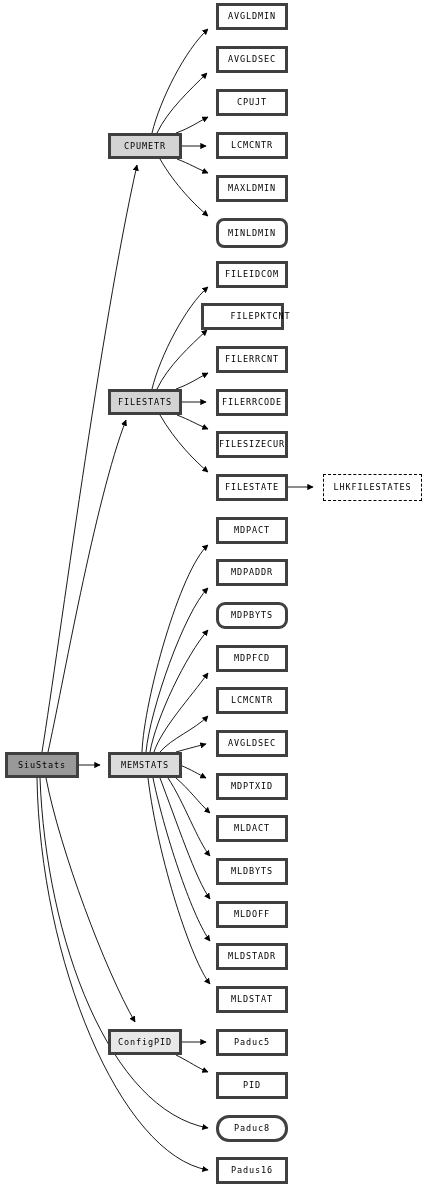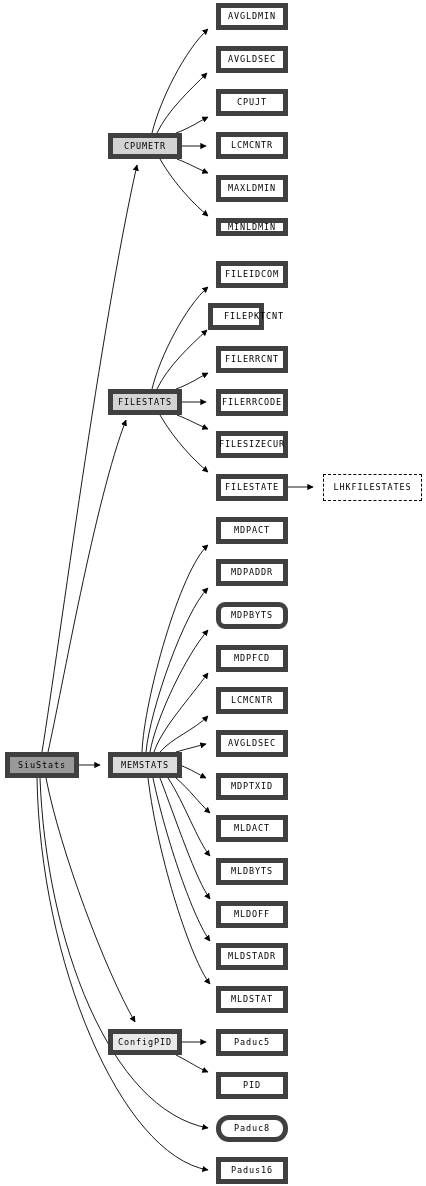--- a/index.html
+++ b/index.html
@@ -17,21 +17,21 @@
   #graph {
     position: absolute;
     left: 0;
     top: 0;
     width: 426px;
     height: 1186px;
   }
   .node-box {
     position: absolute;
     box-sizing: border-box;
-    border: 5px solid #404040;
+    border: 3px solid #404040;
     background: #ffffff;
     display: flex;
     align-items: center;
     justify-content: center;
     font-size: 8.5px;
     letter-spacing: 0.9px;
     color: #000000;
     white-space: nowrap;
     line-height: 1;
   }
@@ -126,27 +126,27 @@
       </div>
       <div class="node-box " style="left: 216px; top: 89px; width: 72px; height: 27px;">
         <span class="node-label">CPUJT</span>
       </div>
       <div class="node-box " style="left: 216px; top: 132px; width: 72px; height: 27px;">
         <span class="node-label">LCMCNTR</span>
       </div>
       <div class="node-box " style="left: 216px; top: 175px; width: 72px; height: 27px;">
         <span class="node-label">MAXLDMIN</span>
       </div>
-      <div class="node-box " style="left: 216px; top: 218px; width: 72px; height: 18px;">
+      <div class="node-box " style="left: 216px; top: 218px; width: 72px; height: 30px; border-radius: 8px;">
         <span class="node-label">MINLDMIN</span>
       </div>
       <div class="node-box " style="left: 216px; top: 261px; width: 72px; height: 27px;">
         <span class="node-label">FILEIDCOM</span>
       </div>
-      <div class="node-box " style="left: 208px; top: 303px; width: 56px; height: 27px; padding-left: 36px;">
+      <div class="node-box " style="left: 201px; top: 303px; width: 83px; height: 27px; padding-left: 36px;">
         <span class="node-label">FILEPKTCNT</span>
       </div>
       <div class="node-box " style="left: 216px; top: 346px; width: 72px; height: 27px;">
         <span class="node-label">FILERRCNT</span>
       </div>
       <div class="node-box " style="left: 216px; top: 389px; width: 72px; height: 27px;">
         <span class="node-label">FILERRCODE</span>
       </div>
       <div class="node-box " style="left: 216px; top: 431px; width: 72px; height: 27px;">
         <span class="node-label">FILESIZECUR</span>

